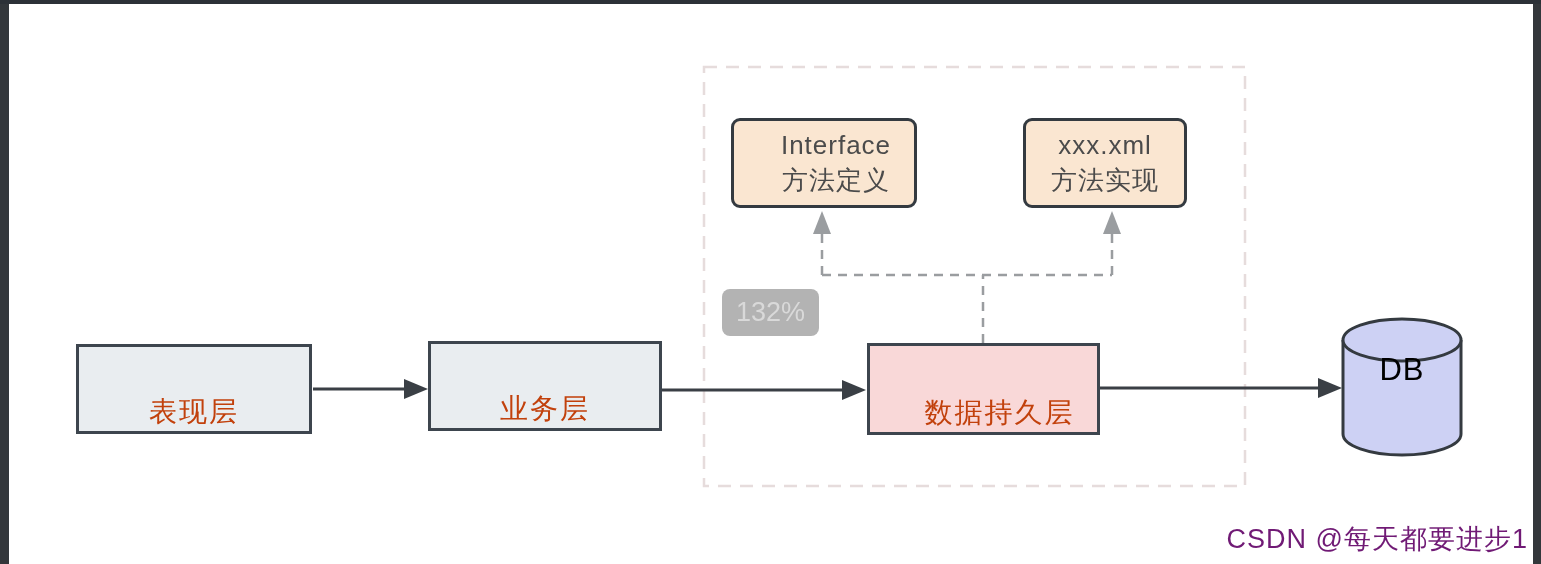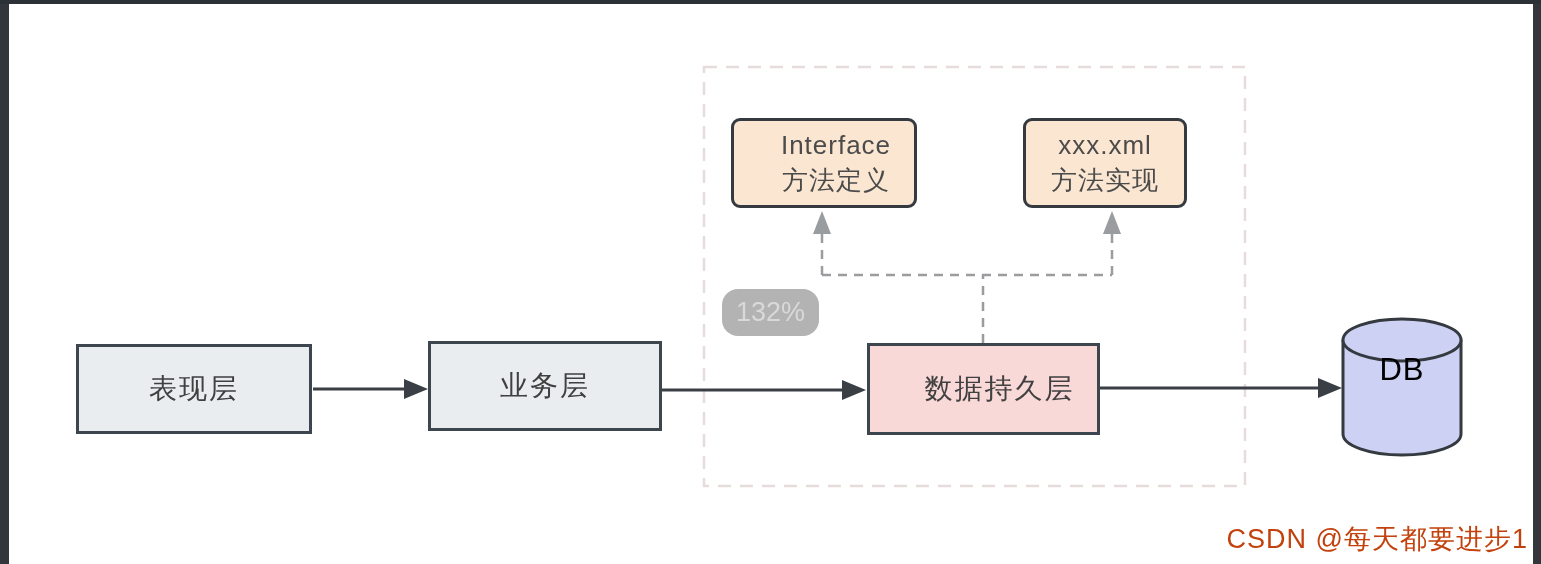--- a/index.html
+++ b/index.html
@@ -5,49 +5,49 @@
   html,body{margin:0;padding:0;background:#ffffff;}
   body{font-family:"Liberation Sans","DejaVu Sans",sans-serif;}
   .canvas{
     position:relative;width:1541px;height:564px;background:#ffffff;overflow:hidden;
   }
   .edge-top{position:absolute;left:0;top:0;width:1541px;height:4px;background:#2c3137;}
   .edge-left{position:absolute;left:0;top:0;width:9px;height:564px;background:#33373b;}
   .edge-right{position:absolute;right:0;top:0;width:8px;height:564px;background:#33373b;}
   .connector-layer{position:absolute;left:0;top:0;}
   .node{
-    position:absolute;display:flex;align-items:center;justify-content:center;
+    position:absolute;display:flex;align-items:flex-end;justify-content:center;
     box-sizing:border-box;border:3px solid #3d454e;
-    color:#404040;font-size:28px;letter-spacing:2px;text-align:center;
+    color:#c2410c;font-size:28px;letter-spacing:2px;text-align:center;
   }
   .layer-node{background:#e9edf0;}
   .persistence-node{background:#f9d8d8;padding-left:32px;}
   .mapper-node{
     position:absolute;display:flex;flex-direction:column;align-items:center;justify-content:center;
     box-sizing:border-box;border:3px solid #343a40;border-radius:9px;
     background:#fae6d1;color:#4b4b4b;font-size:26px;line-height:1.35;letter-spacing:1px;
   }
   .node-presentation{left:76px;top:344px;width:236px;height:90px;}
   .node-business{left:428px;top:341px;width:234px;height:90px;}
   .node-persistence{left:867px;top:343px;width:233px;height:92px;}
   .node-interface{left:731px;top:118px;width:186px;height:90px;padding-left:24px;}
   .node-xml{left:1023px;top:118px;width:164px;height:90px;}
   .db-label{
     position:absolute;left:1343px;top:352px;width:118px;
     text-align:center;color:#000000;font-size:31px;letter-spacing:1px;
   }
   .zoom-badge{
     position:absolute;left:722px;top:289px;width:97px;height:47px;
-    background:#b3b3b3;border-radius:16px;
+    background:#b3b3b3;border-radius:8px;
     display:flex;align-items:center;justify-content:center;
     color:#d9d9d9;font-size:27px;
   }
   .watermark{
     position:absolute;right:13px;top:521px;
-    color:#c2410c;font-size:27px;letter-spacing:1px;white-space:nowrap;
+    color:#701a75;font-size:27px;letter-spacing:1px;white-space:nowrap;
     text-shadow:0 1px 1px rgba(255,255,255,0.9);
   }
 </style>
 </head>
 <body>
 
 <div class="canvas">
 
   <div class="edge-left"></div>
   <div class="edge-right"></div>

